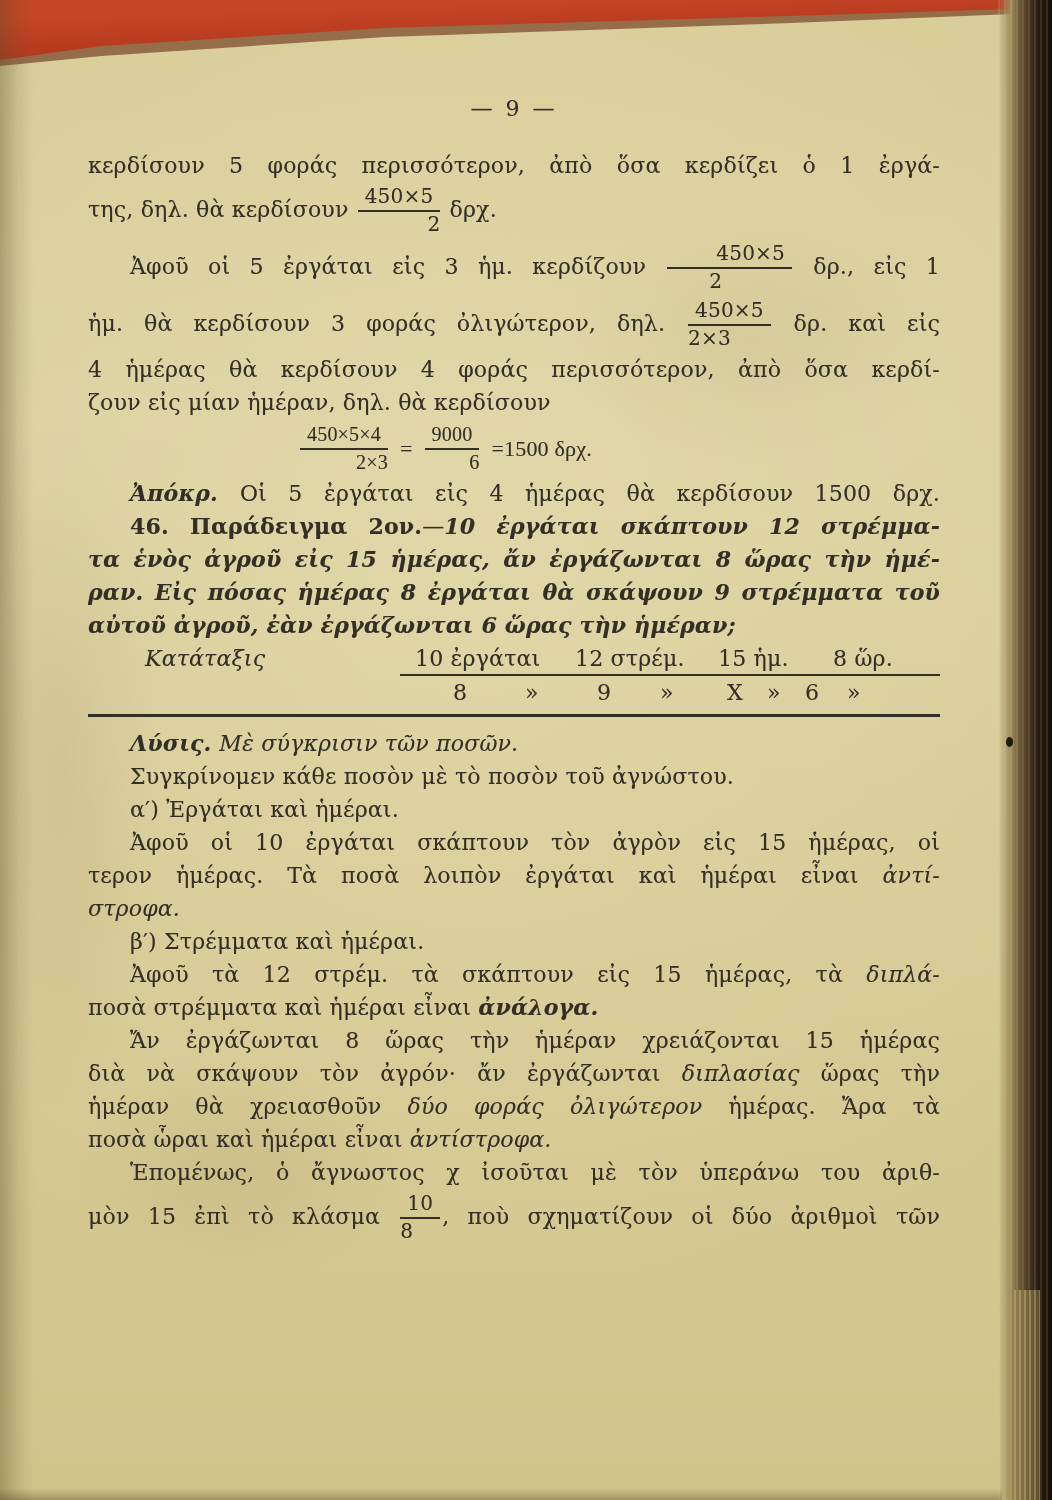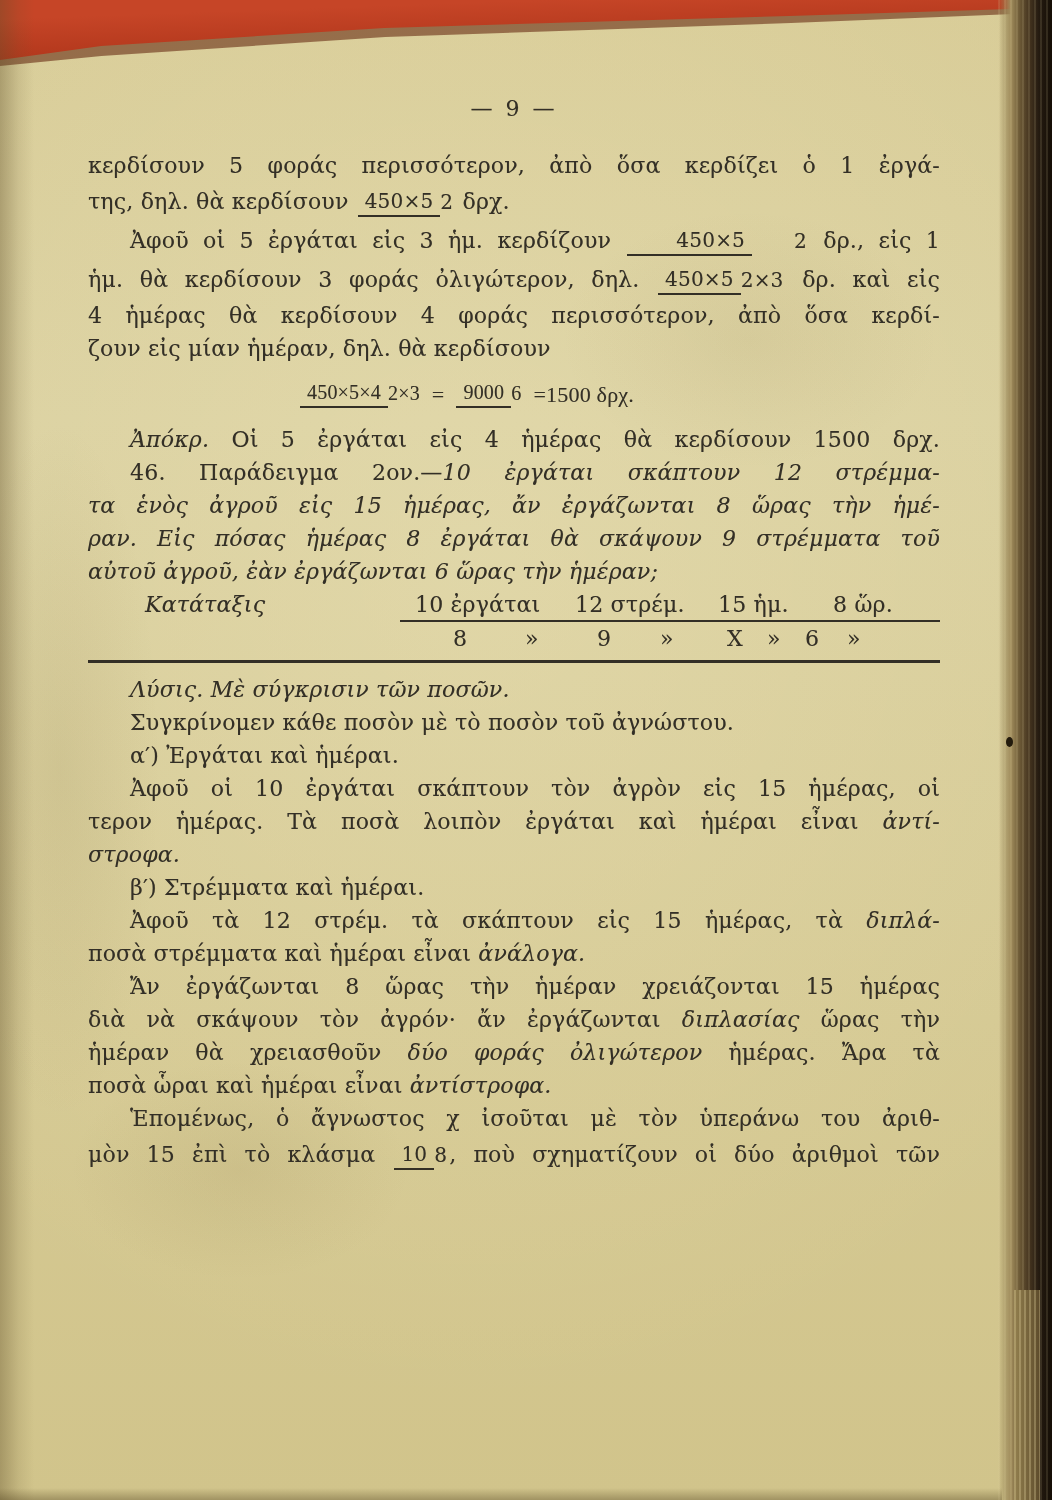--- a/index.html
+++ b/index.html
@@ -50,22 +50,22 @@
   
   .text{position:absolute;left:88px;top:96px;width:852px;
     font-size:22px;letter-spacing:.2px;
     text-shadow:.2px .2px 0 rgba(40,35,25,.30);}
   .pagenum{text-align:center;letter-spacing:3px;margin-bottom:28px;}
   .line{min-height:33px;line-height:33px;}
   .just{text-align:justify;text-align-last:justify;}
   .indent{text-indent:42px;}
   .fracline{padding:3px 0;}
   .it{font-style:italic;}
-  .bd{font-weight:normal;}
-  .frac{display:inline-flex;flex-direction:row;vertical-align:middle;
+  .bd{font-weight:bold;}
+  .frac{display:inline-flex;flex-direction:column;vertical-align:middle;
     text-align:right;font-size:20px;line-height:23px;padding:0 2px;}
   .frac .num{border-bottom:2px solid currentColor;padding:0 7px 2px;}
   .frac .den{padding-top:1px;}
   .display{display:flex;align-items:center;gap:10px;padding-left:210px;min-height:58px;font-family:Liberation Serif, serif;}
   .row{display:flex;line-height:34px;min-height:34px;align-items:center;}
   .cell{flex:0 0 auto;}
   .rule{height:0;border-top:2px solid var(--ink,#332f26);min-height:0;}
 </style>
 </head>
 <body>

